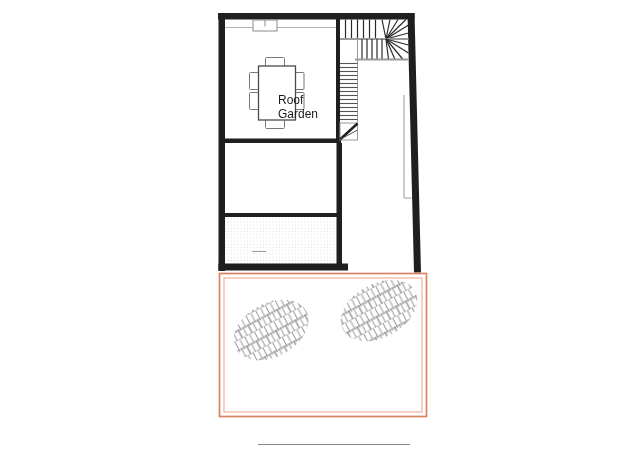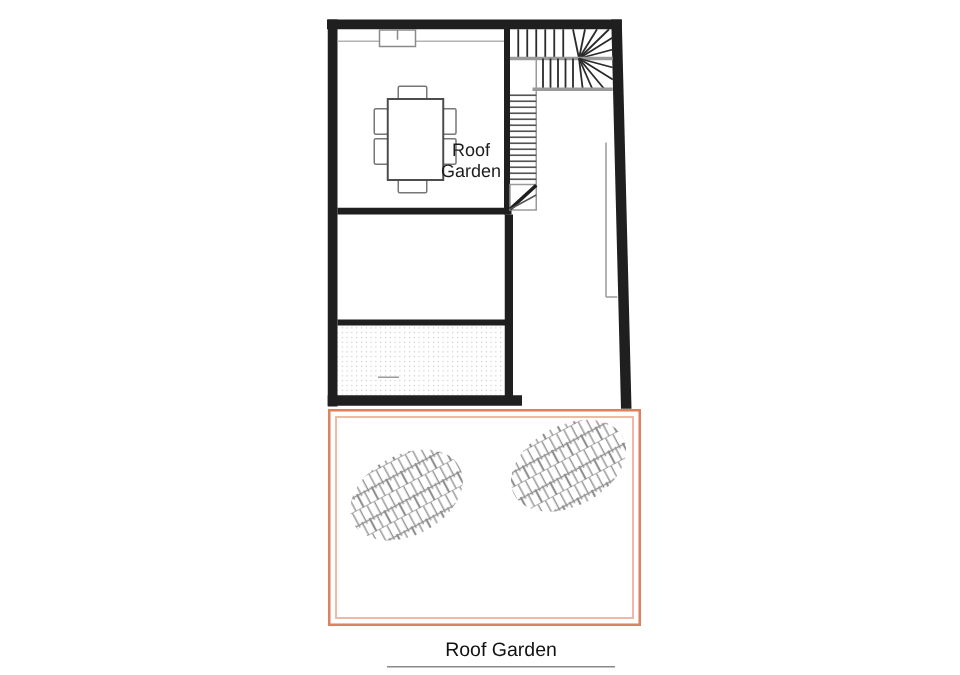--- a/index.html
+++ b/index.html
@@ -14,21 +14,21 @@
   .wall{fill:var(--wall);stroke:none;}
   .tread{stroke:var(--stair);stroke-width:1.1;fill:none;}
   .treadDark{stroke:#2a2a2a;stroke-width:1.2;fill:none;}
   .stringer{stroke:#9a9a9a;stroke-width:2.2;fill:none;}
   .thin{stroke:#9a9a9a;stroke-width:1;fill:none;}
   .lighter{stroke:#b3b3b3;stroke-width:1;fill:none;}
   .furn{fill:#ffffff;stroke:#4a4a4a;stroke-width:1.3;}
   .chair{fill:#ffffff;stroke:#777777;stroke-width:1;}
   .terrO{fill:none;stroke:var(--terrOuter);stroke-width:1.7;}
   .terrI{fill:none;stroke:var(--terrInner);stroke-width:1.3;}
-  .label{position:absolute;color:#1c1c1c;font-size:12px;line-height:14px;text-align:center;}
+  .label{position:absolute;color:#1c1c1c;font-size:12px;line-height:14px;text-align:left;}
   .roomLabel{left:278px;top:93px;width:72px;}
   .caption{left:244px;top:426px;width:180px;font-size:13px;color:var(--captionText);}
 </style>
 </head>
 <body>
 
 <div class="stage">
 
 <svg width="640" height="450" viewBox="0 0 640 450">
   <defs>
@@ -145,15 +145,14 @@
   <ellipse cx="379" cy="310.5" rx="41" ry="27" transform="rotate(-28 379 310.5)" fill="url(#plant)"></ellipse>
 
   <line x1="258" y1="444.5" x2="410" y2="444.5" stroke="#8a8a8a" stroke-width="1.1"></line>
 </svg>
 
 <div class="label roomLabel">
   <span>Roof</span><br>
   <span>Garden</span>
 </div>
 
-<div class="label caption">Roof Garden</div>
 
 </div>
 
 </body></html>

